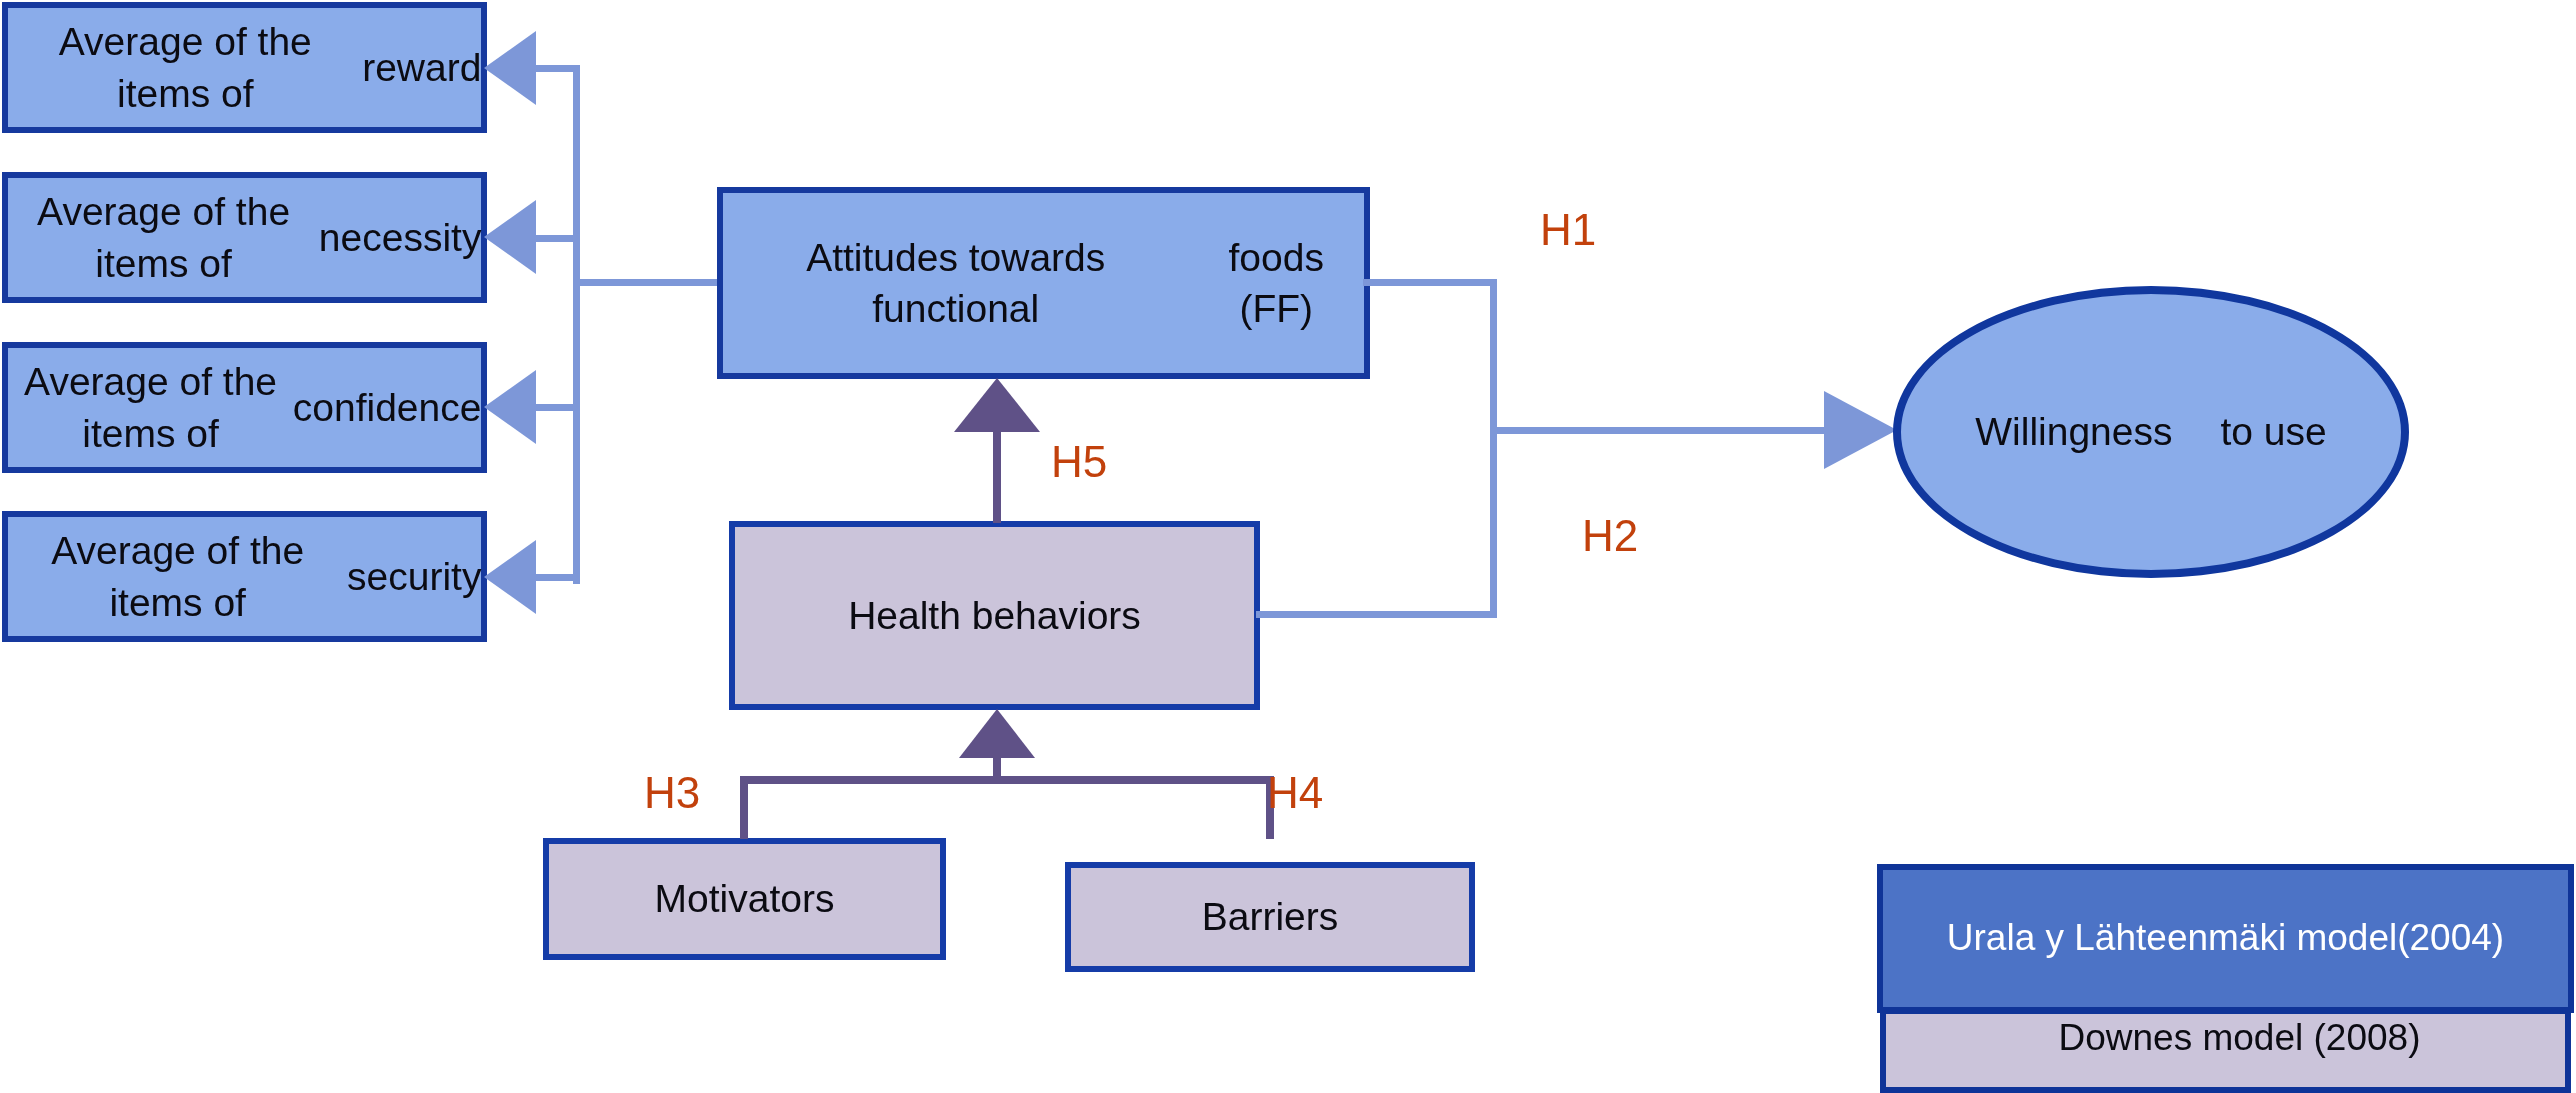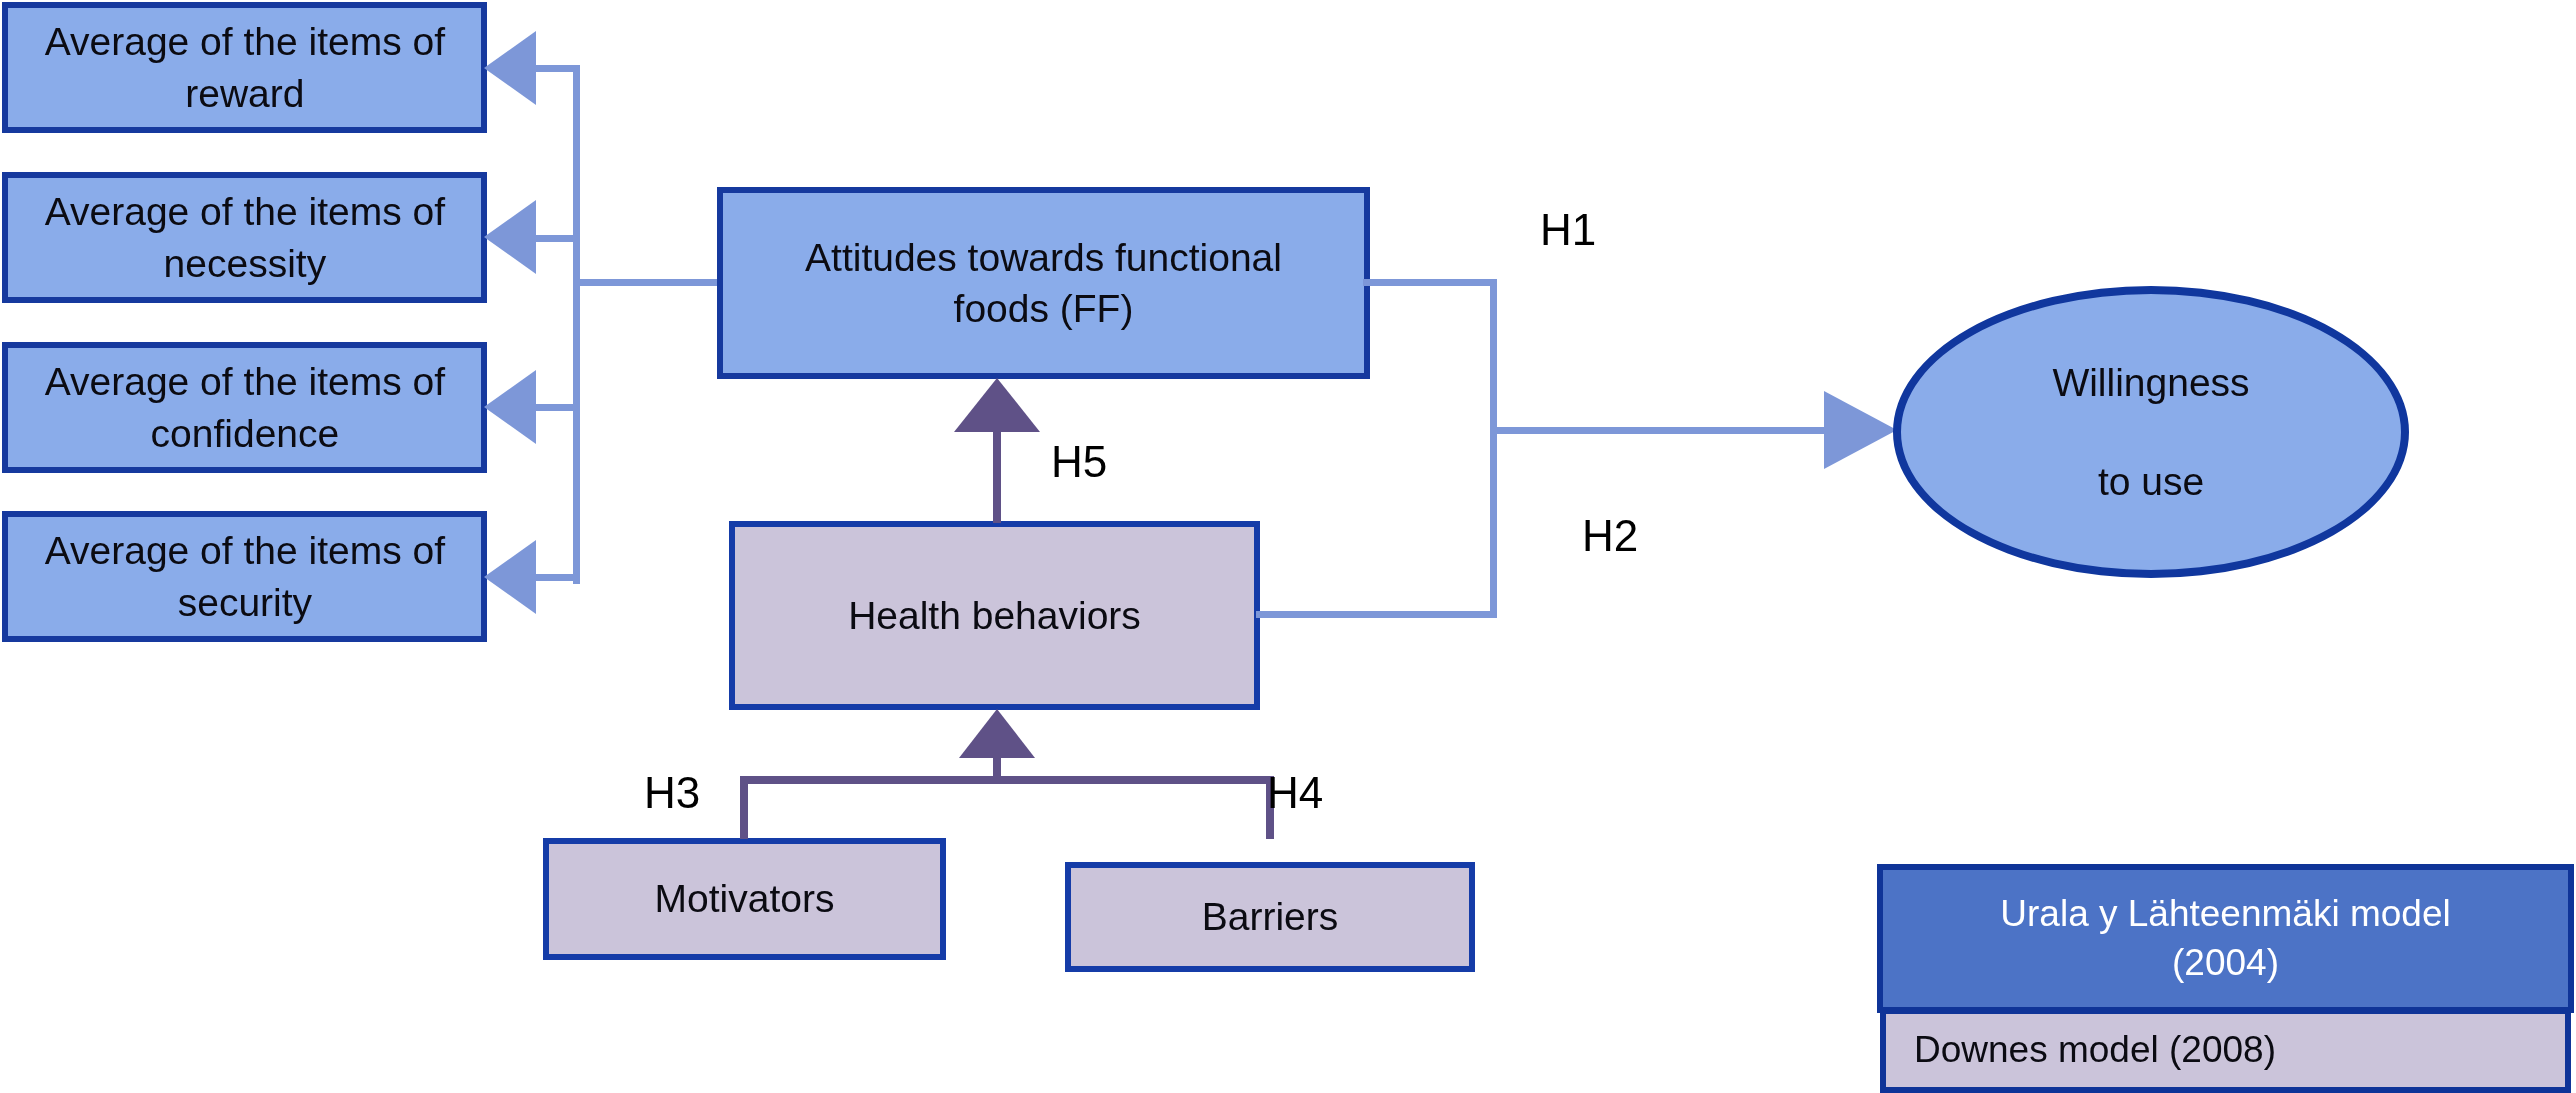--- a/index.html
+++ b/index.html
@@ -7,40 +7,40 @@
     position:relative;
     width:2576px;height:1093px;
     background:#ffffff;
     font-family:"Liberation Sans","DejaVu Sans",sans-serif;
     overflow:hidden;
   }
   
   .node{
     position:absolute;
     box-sizing:border-box;
-    display:flex;flex-direction:column;
+    display:flex;flex-direction:row;
     align-items:center;justify-content:center;
     text-align:center;
     color:#0b0b12;
     font-size:39px;line-height:1.32;
   }
   .blue-box{background:#8AACEA;border:6.5px solid #16399E;}
   .lav-box{background:#CBC4DA;border:6.5px solid #153CA8;}
   .ellipse{background:#8AACEA;border:8px solid #10379E;border-radius:50%;}
   .legend-blue{background:#4C73C6;border:6.5px solid #0F3498;color:#ffffff;}
   .legend-lav{background:#CBC4DA;border:6.5px solid #0F3498;align-items:flex-start;padding-left:28px;text-align:left;}
   
   .lineb{position:absolute;background:#7D97D8;}
   .linep{position:absolute;background:#5F5187;}
   .tri{position:absolute;width:0;height:0;border-style:solid;border-color:transparent;}
   .tri-left{border-right-color:#7D97D8;border-width:37px 52px 37px 0;}
   .tri-right{border-left-color:#7D97D8;border-width:39px 0 39px 73px;}
   .tri-up{border-bottom-color:#5F5187;}
   
-  .hlabel{position:absolute;font-size:44px;color:#000000;white-space:nowrap;}
+  .hlabel{position:absolute;font-size:44px;color:#c2410c;white-space:nowrap;}
 </style>
 </head>
 <body>
 
 <div id="diagram">
 
   <div class="node blue-box" style="left:2.4px;top:2.4px;width:485px;height:131px;">
     <span>Average of the items of</span>
     <span>reward</span>
   </div>

